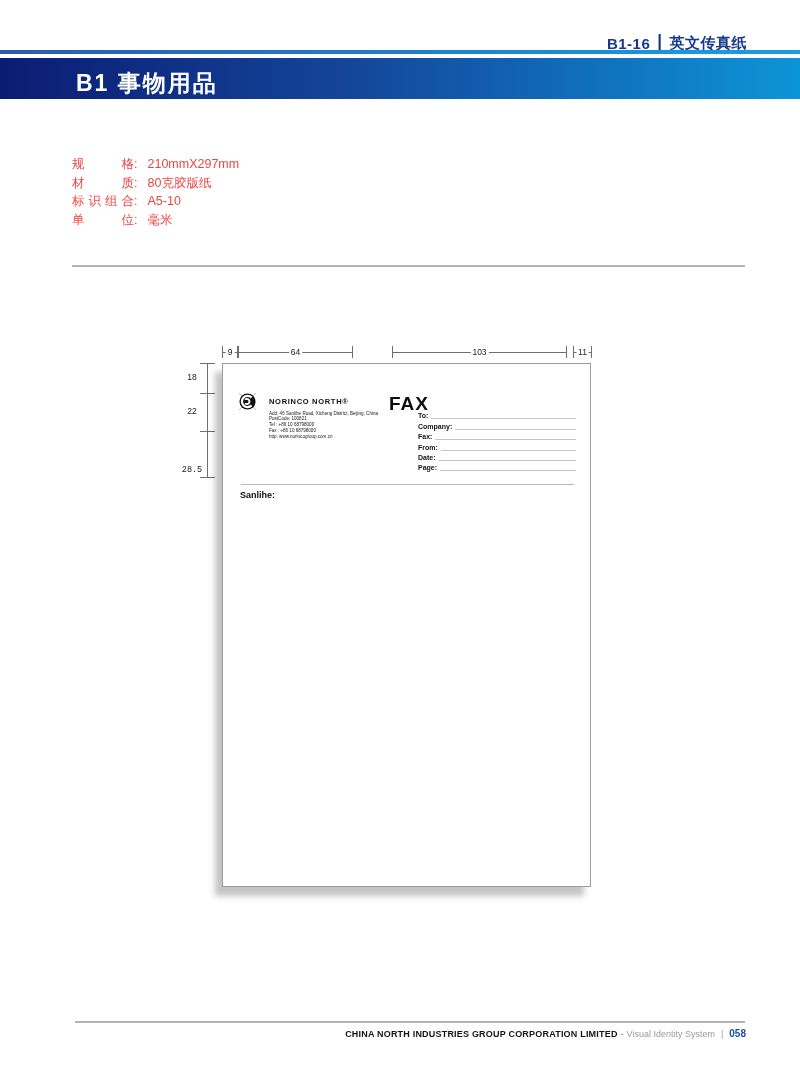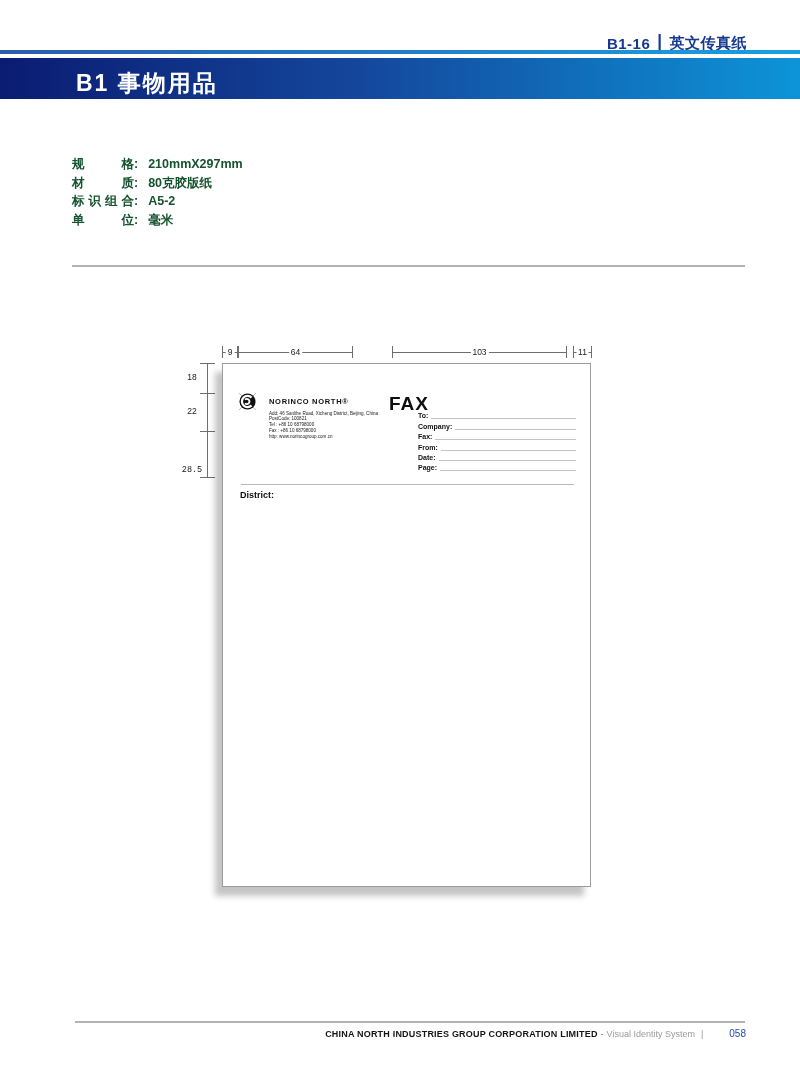--- a/index.html
+++ b/index.html
@@ -14,21 +14,21 @@
 
   
   .topline { position:absolute; top:50px; left:0; width:800px; height:4px;
              background:linear-gradient(90deg,#2b5dab 0%,#16a0e2 100%); }
   .titlebar { position:absolute; top:58px; left:0; width:800px; height:41px;
               background:linear-gradient(90deg,#0a1c72 0%,#14479c 45%,#0d94d8 100%); }
   .titlebar .section-title { position:absolute; left:76px; top:0; line-height:51px;
               color:#ffffff; font-size:23px; font-weight:bold; letter-spacing:2px; }
 
   
-  .specs { position:absolute; top:155px; left:72px; font-size:12.5px; color:#14532d;font-weight:bold; }
+  .specs { position:absolute; top:155px; left:72px; font-size:12.5px; color:#ef4444; }
   .spec-row { line-height:18.5px; white-space:nowrap; }
   .spec-label { display:inline-block; width:62px; text-align:justify; text-align-last:justify; }
   .spec-colon { display:inline-block; margin-right:10px; }
   .divider1 { position:absolute; top:265px; left:72px; width:673px; height:2px; background:#b3b3b3; }
 
   
   .dim-h { position:absolute; top:346px; height:12px;
            border-left:1px solid #6e6e6e; border-right:1px solid #6e6e6e; }
   .dim-h .line { position:absolute; left:0; right:0; top:6px; height:1px; background:#6e6e6e; }
   .dim-h .lbl { position:absolute; top:1px; left:50%; transform:translateX(-50%);
@@ -58,21 +58,21 @@
   .subject { position:absolute; left:17px; top:126px; font-size:9px; font-weight:bold; color:#0e0e0e; }
 
   
   .footer-line { position:absolute; top:1021px; left:75px; width:670px; height:2px; background:#b3b3b3; }
   .footer { position:absolute; top:1028px; right:54px; display:flex; align-items:baseline;
             font-size:9px; white-space:nowrap; }
   .footer .company { font-weight:bold; color:#141414; letter-spacing:0.2px;margin-left:36px; }
   .footer .dash { color:#777; margin:0 3px; }
   .footer .system { color:#9b9b9b; }
   .footer .fsep { color:#9b9b9b; margin:0 6px; }
-  .footer .pagenum { color:#1d4ea8; font-weight:normal; font-size:10px;margin-left:20px; }
+  .footer .pagenum { color:#1d4ea8; font-weight:bold; font-size:10px; }
 </style>
 </head>
 <body>
 
 <div class="page">
 
   <div class="header-label">
     <span>B1-16</span>
     <span class="hsep">|</span>
     <span>英文传真纸</span>
@@ -84,21 +84,21 @@
   </div>
 
   <div class="specs">
     <div class="spec-row">
       <span class="spec-label">规格</span><span class="spec-colon">:</span><span class="spec-value">210mmX297mm</span>
     </div>
     <div class="spec-row">
       <span class="spec-label">材质</span><span class="spec-colon">:</span><span class="spec-value">80克胶版纸</span>
     </div>
     <div class="spec-row">
-      <span class="spec-label">标识组合</span><span class="spec-colon">:</span><span class="spec-value">A5-2</span>
+      <span class="spec-label">标识组合</span><span class="spec-colon">:</span><span class="spec-value">A5-10</span>
     </div>
     <div class="spec-row">
       <span class="spec-label">单位</span><span class="spec-colon">:</span><span class="spec-value">毫米</span>
     </div>
   </div>
   <div class="divider1"></div>
 
   <div class="dim-h" style="left:222px;width:16px;">
     <span class="line"></span>
     <span class="lbl">9</span>
@@ -162,21 +162,21 @@
       <div class="f-row">
         <span class="f-label">Date:</span>
         <span class="f-line"></span>
       </div>
       <div class="f-row">
         <span class="f-label">Page:</span>
         <span class="f-line"></span>
       </div>
     </div>
     <div class="subject-divider"></div>
-    <div class="subject">District:</div>
+    <div class="subject">Sanlihe:</div>
   </div>
 
   <div class="footer-line"></div>
   <div class="footer">
     <span class="company">CHINA NORTH INDUSTRIES GROUP CORPORATION LIMITED</span>
     <span class="dash">-</span>
     <span class="system">Visual Identity System</span>
     <span class="fsep">|</span>
     <span class="pagenum">058</span>
   </div>

